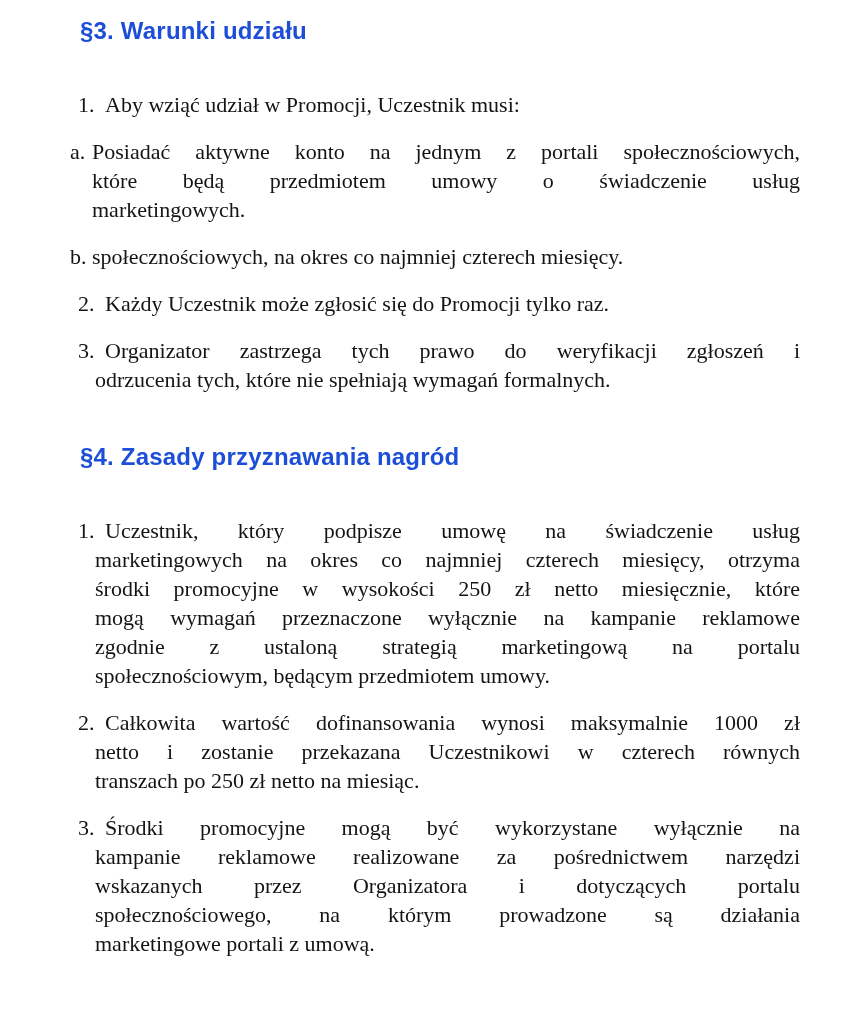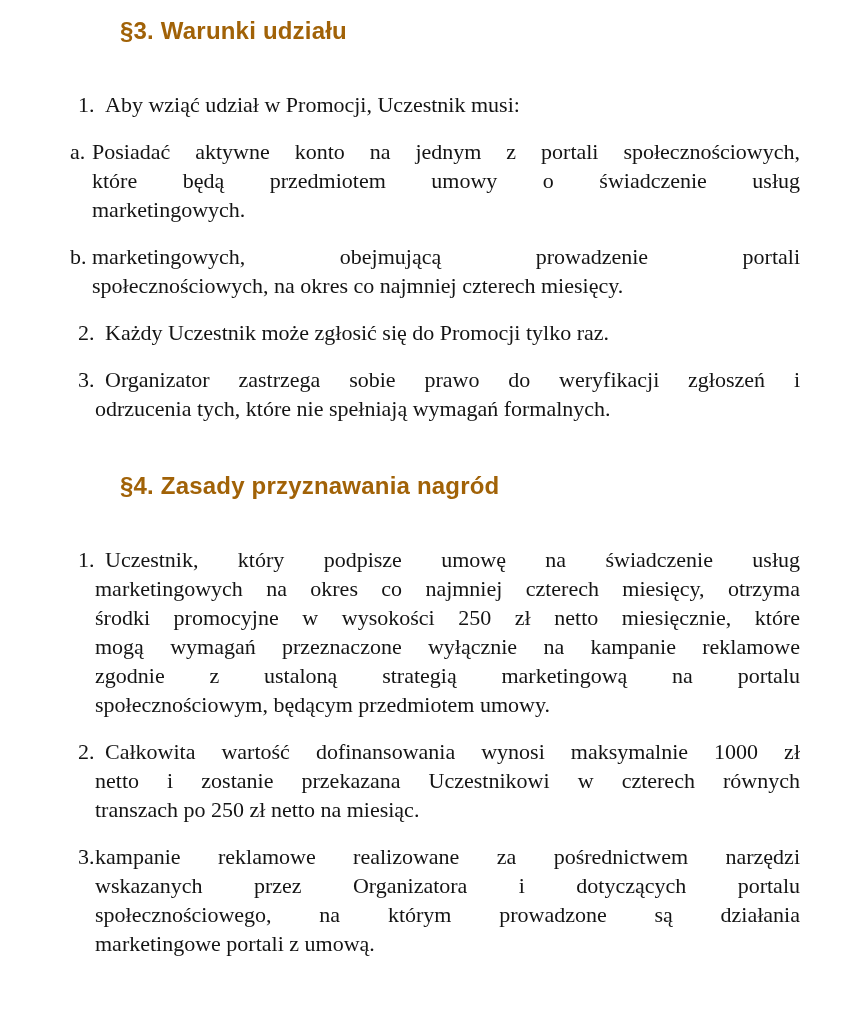--- a/index.html
+++ b/index.html
@@ -16,22 +16,22 @@
     color: #141414;
     padding-top: 16px;
     box-sizing: border-box;
   }
   .section-heading {
     font-family: "Liberation Sans", sans-serif;
     font-weight: 700;
     font-size: 24px;
     line-height: 30px;
     letter-spacing: 0.2px;
-    color: #a16207;
-    margin: 0 0 44px 120px;
+    color: #1d4ed8;
+    margin: 0 0 44px 80px;
   }
   .section-s4 .section-heading {
     margin-top: 48px;
   }
   .item {
     position: relative;
     font-family: "Liberation Serif", serif;
     font-size: 22px;
     line-height: 29px;
     color: #141414;
@@ -77,32 +77,31 @@
 
     <div class="item letter">
       <span class="marker">a.</span>
       <div class="line">Posiadać aktywne konto na jednym z portali społecznościowych,</div>
       <div class="line">które będą przedmiotem umowy o świadczenie usług</div>
       <div class="line last">marketingowych.</div>
     </div>
 
     <div class="item letter">
       <span class="marker">b.</span>
-      <div class="line spread">marketingowych, obejmującą prowadzenie portali</div>
       <div class="line last">społecznościowych, na okres co najmniej czterech miesięcy.</div>
     </div>
 
     <div class="item num">
       <span class="marker">2.</span>
       <div class="line first-num last">Każdy Uczestnik może zgłosić się do Promocji tylko raz.</div>
     </div>
 
     <div class="item num">
       <span class="marker">3.</span>
-      <div class="line first-num">Organizator zastrzega sobie prawo do weryfikacji zgłoszeń i</div>
+      <div class="line first-num">Organizator zastrzega tych prawo do weryfikacji zgłoszeń i</div>
       <div class="line last">odrzucenia tych, które nie spełniają wymagań formalnych.</div>
     </div>
   </div>
 
   <div class="section section-s4">
     <h2 class="section-heading">§4. Zasady przyznawania nagród</h2>
 
     <div class="item num">
       <span class="marker">1.</span>
       <div class="line first-num">Uczestnik, który podpisze umowę na świadczenie usług</div>
@@ -115,20 +114,21 @@
 
     <div class="item num">
       <span class="marker">2.</span>
       <div class="line first-num">Całkowita wartość dofinansowania wynosi maksymalnie 1000 zł</div>
       <div class="line">netto i zostanie przekazana Uczestnikowi w czterech równych</div>
       <div class="line last">transzach po 250 zł netto na miesiąc.</div>
     </div>
 
     <div class="item num">
       <span class="marker">3.</span>
+      <div class="line first-num">Środki promocyjne mogą być wykorzystane wyłącznie na</div>
       <div class="line">kampanie reklamowe realizowane za pośrednictwem narzędzi</div>
       <div class="line spread">wskazanych przez Organizatora i dotyczących portalu</div>
       <div class="line">społecznościowego, na którym prowadzone są działania</div>
       <div class="line last">marketingowe portali z umową.</div>
     </div>
   </div>
 
 </div>
 
 </body></html>

